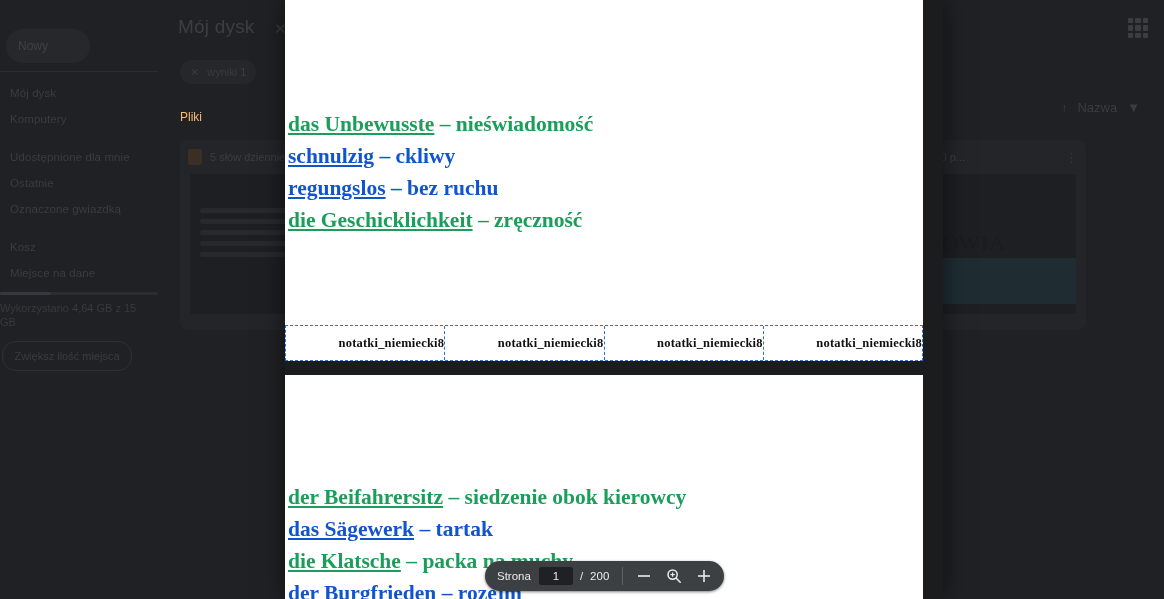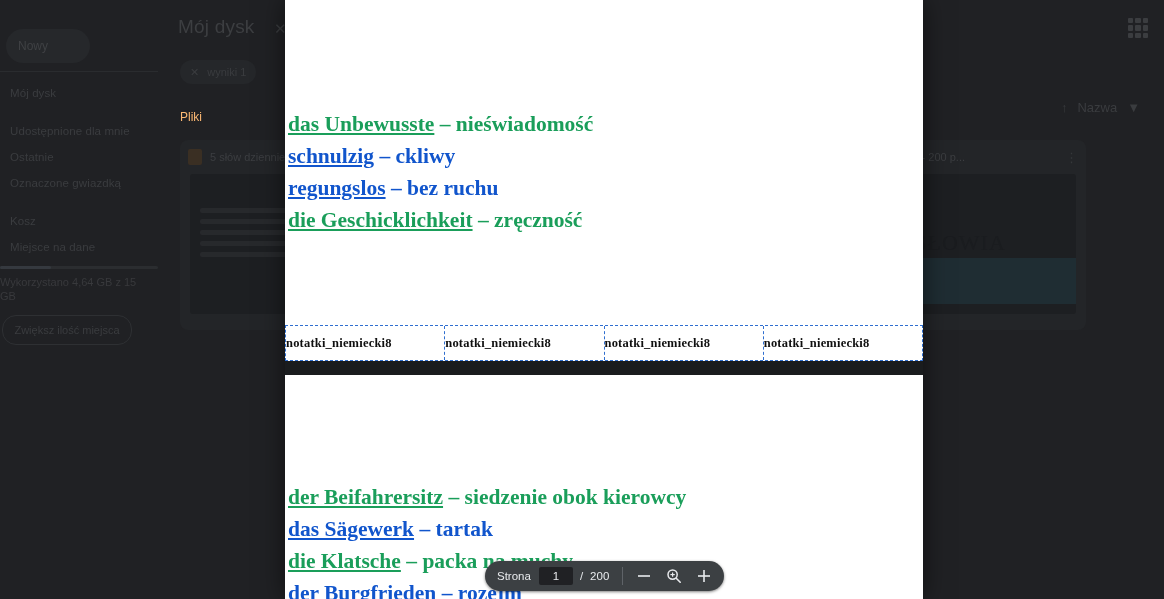--- a/index.html
+++ b/index.html
@@ -230,20 +230,21 @@
   }
 
   
   #viewer {
     position: absolute;
     left: 285px; top: 0;
     width: 638px;
     height: 599px;
     background: #1a1c1e;
     box-shadow: 0 0 24px rgba(0,0,0,.55);
+    padding-left: 20px;
   }
   .pdf-page {
     position: absolute;
     left: 0;
     width: 638px;
     background: #ffffff;
     box-sizing: border-box;
   }
   #pdf-page-1 { top: 0; height: 325px; }
   #pdf-page-2 { top: 375px; height: 224px; }
@@ -278,21 +279,21 @@
     box-sizing: border-box;
     background: #ffffff;
     display: flex;
     align-items: stretch;
   }
   .tab-box {
     flex: 1 1 0;
     border-right: 1px dashed #2f6fd0;
     display: flex;
     align-items: center;
-    justify-content: flex-start;
+    justify-content: flex-end;
     font-family: "Liberation Serif", serif;
     font-weight: bold;
     font-size: 12.5px;
     color: #101010;
     letter-spacing: .2px;
     background: #ffffff;
     box-sizing: border-box;
   }
   .tab-box:last-child { border-right: none; }
 
@@ -363,20 +364,23 @@
     </div>
   </div>
 
   <div id="sidebar">
     <div class="new-button">
       <span>Nowy</span>
     </div>
     <div class="sb-divider"></div>
     <div class="sb-item">
       <span>Mój dysk</span>
+    </div>
+    <div class="sb-item">
+      <span>Komputery</span>
     </div>
     <div class="sb-gap"></div>
     <div class="sb-item">
       <span>Udostępnione dla mnie</span>
     </div>
     <div class="sb-item">
       <span>Ostatnie</span>
     </div>
     <div class="sb-item">
       <span>Oznaczone gwiazdką</span>

